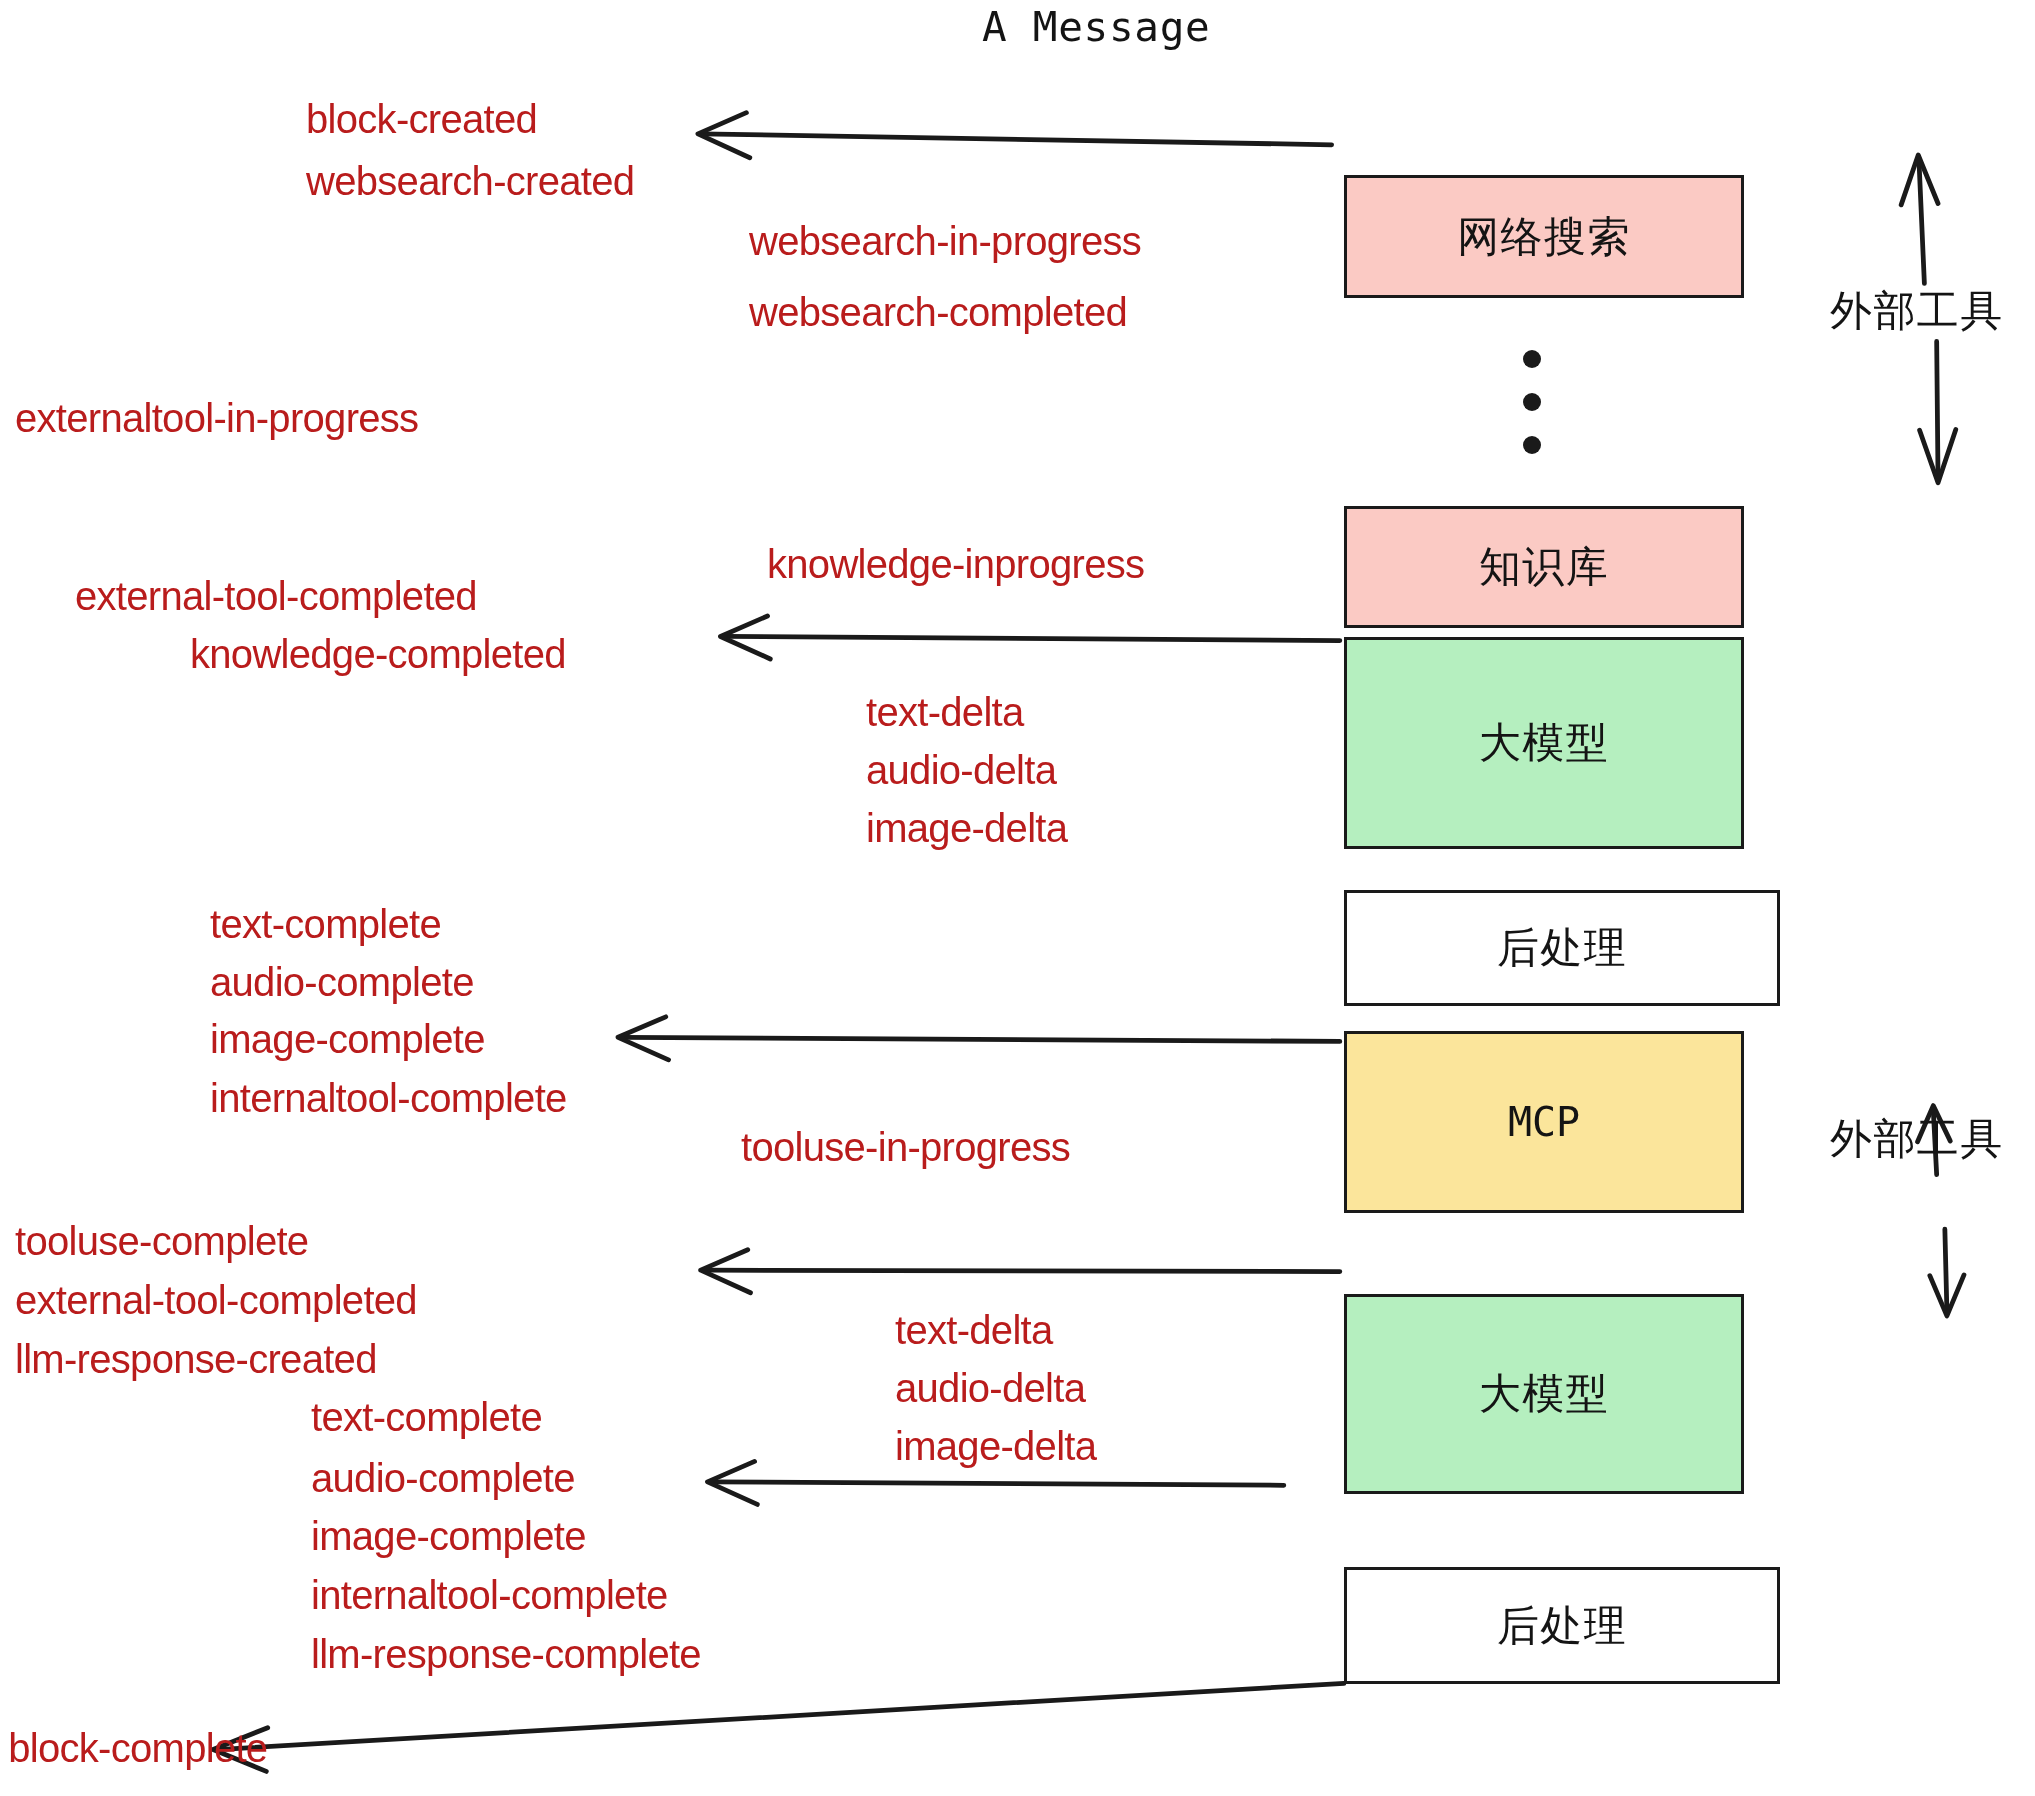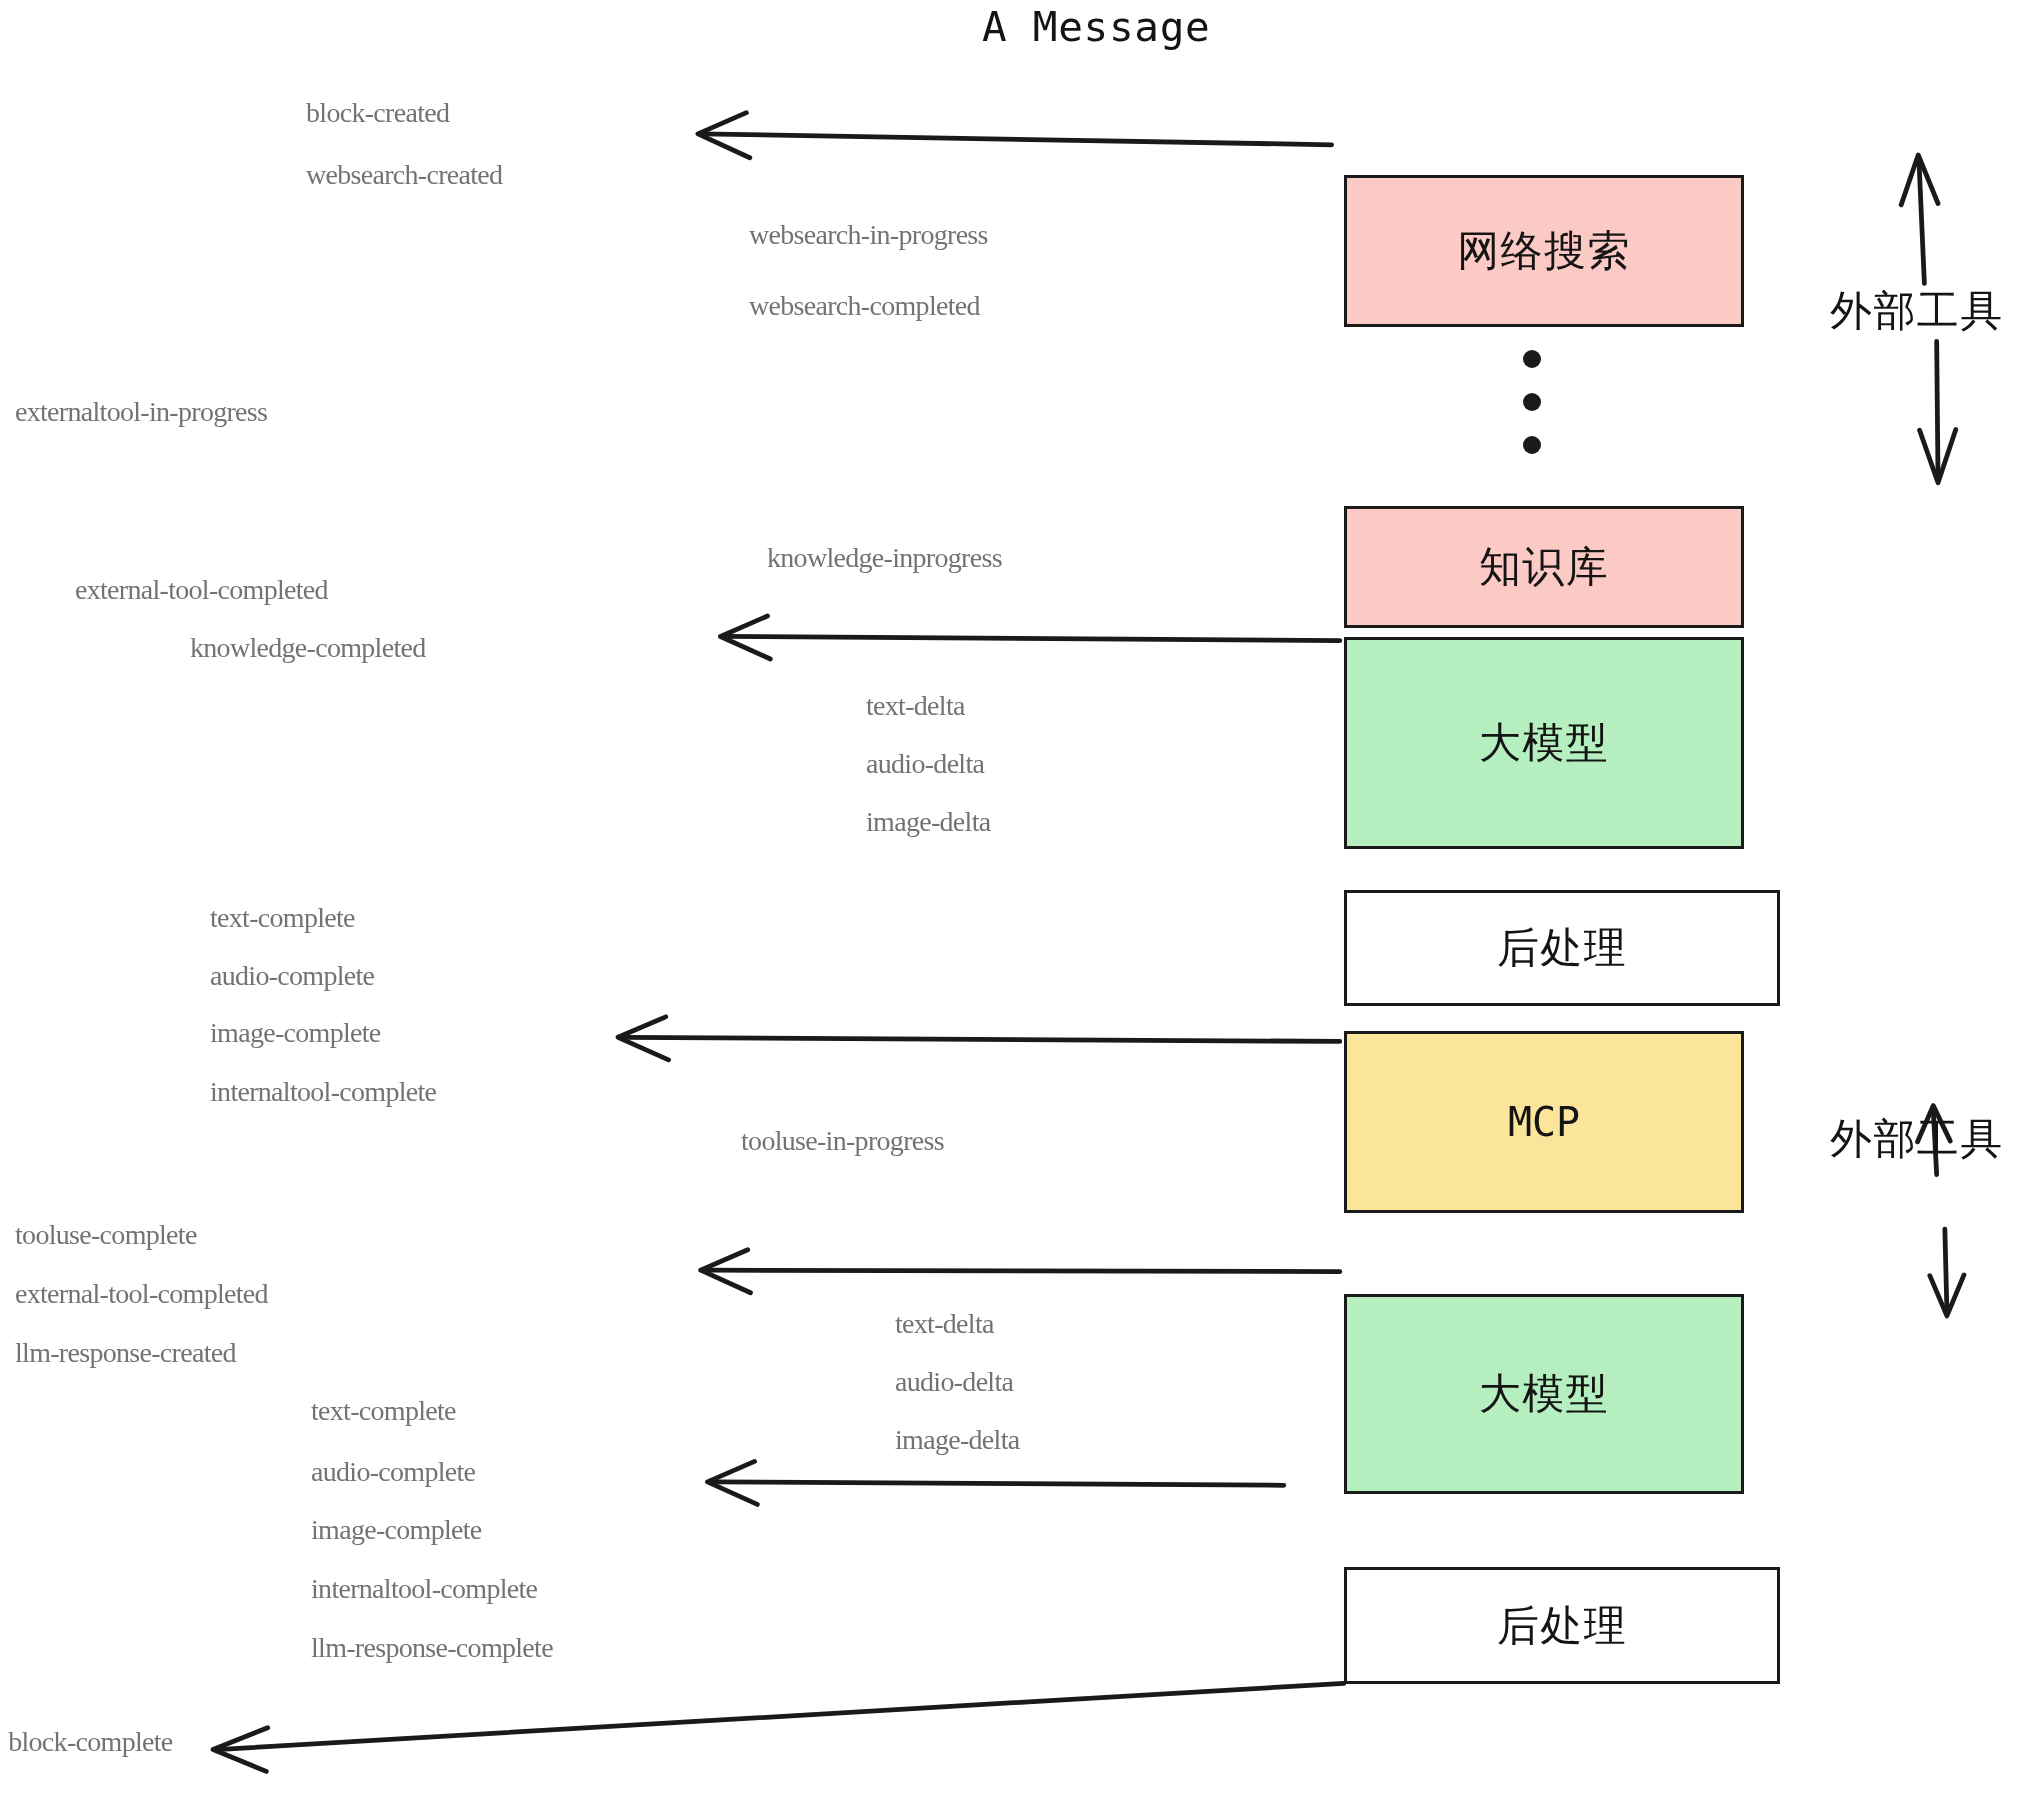--- a/index.html
+++ b/index.html
@@ -2,23 +2,23 @@
 <html style="font-size:11px"><head>
 <meta charset="utf-8">
 <style>
   html,body{margin:0;padding:0;background:#ffffff;}
   body{width:2035px;height:1796px;position:relative;overflow:hidden;
        font-family:"DejaVu Sans Mono", monospace;}
   #stage{position:absolute;left:0;top:0;width:2035px;height:1796px;}
 
   .evt{
     position:absolute;
-    font-family:Liberation Serif, serif;
-    font-size:28px;
-    color:#737373;
+    font-family:Liberation Sans, sans-serif;
+    font-size:40px;
+    color:#b91c1c;
     white-space:nowrap;
     letter-spacing:-0.7px;
     line-height:1;
   }
   .title{
     position:absolute;
     font-family:"DejaVu Sans Mono", monospace;
     font-size:41px;
     color:#141414;
     white-space:nowrap;
@@ -117,21 +117,21 @@
         <path d="M2848 1800 L2851 1920"></path>
         <path d="M2826 1868 L2851 1927 L2876 1867"></path>
       </g>
     </g>
   </svg>
 
   <div class="dot" style="left:1523px; top:350px;"></div>
   <div class="dot" style="left:1523px; top:393px;"></div>
   <div class="dot" style="left:1523px; top:436px;"></div>
 
-  <div class="box" id="box-websearch" style="left: 1344px; top: 175px; width: 400px; height: 152px; background: rgb(251, 202, 196); border-color: rgb(26, 26, 26);">
+  <div class="box" id="box-websearch" style="left: 1344px; top: 175px; width: 400px; height: 123px; background: rgb(251, 202, 196); border-color: rgb(26, 26, 26);">
     <span class="blabel">网络搜索</span>
   </div>
 
   <div class="box" id="box-knowledge" style="left: 1344px; top: 506px; width: 400px; height: 122px; background: rgb(251, 202, 196); border-color: rgb(26, 26, 26);">
     <span class="blabel">知识库</span>
   </div>
 
   <div class="box" id="box-llm-top" style="left: 1344px; top: 637px; width: 400px; height: 212px; background: rgb(181, 239, 191); border-color: rgb(26, 26, 26);">
     <span class="blabel">大模型</span>
   </div>

